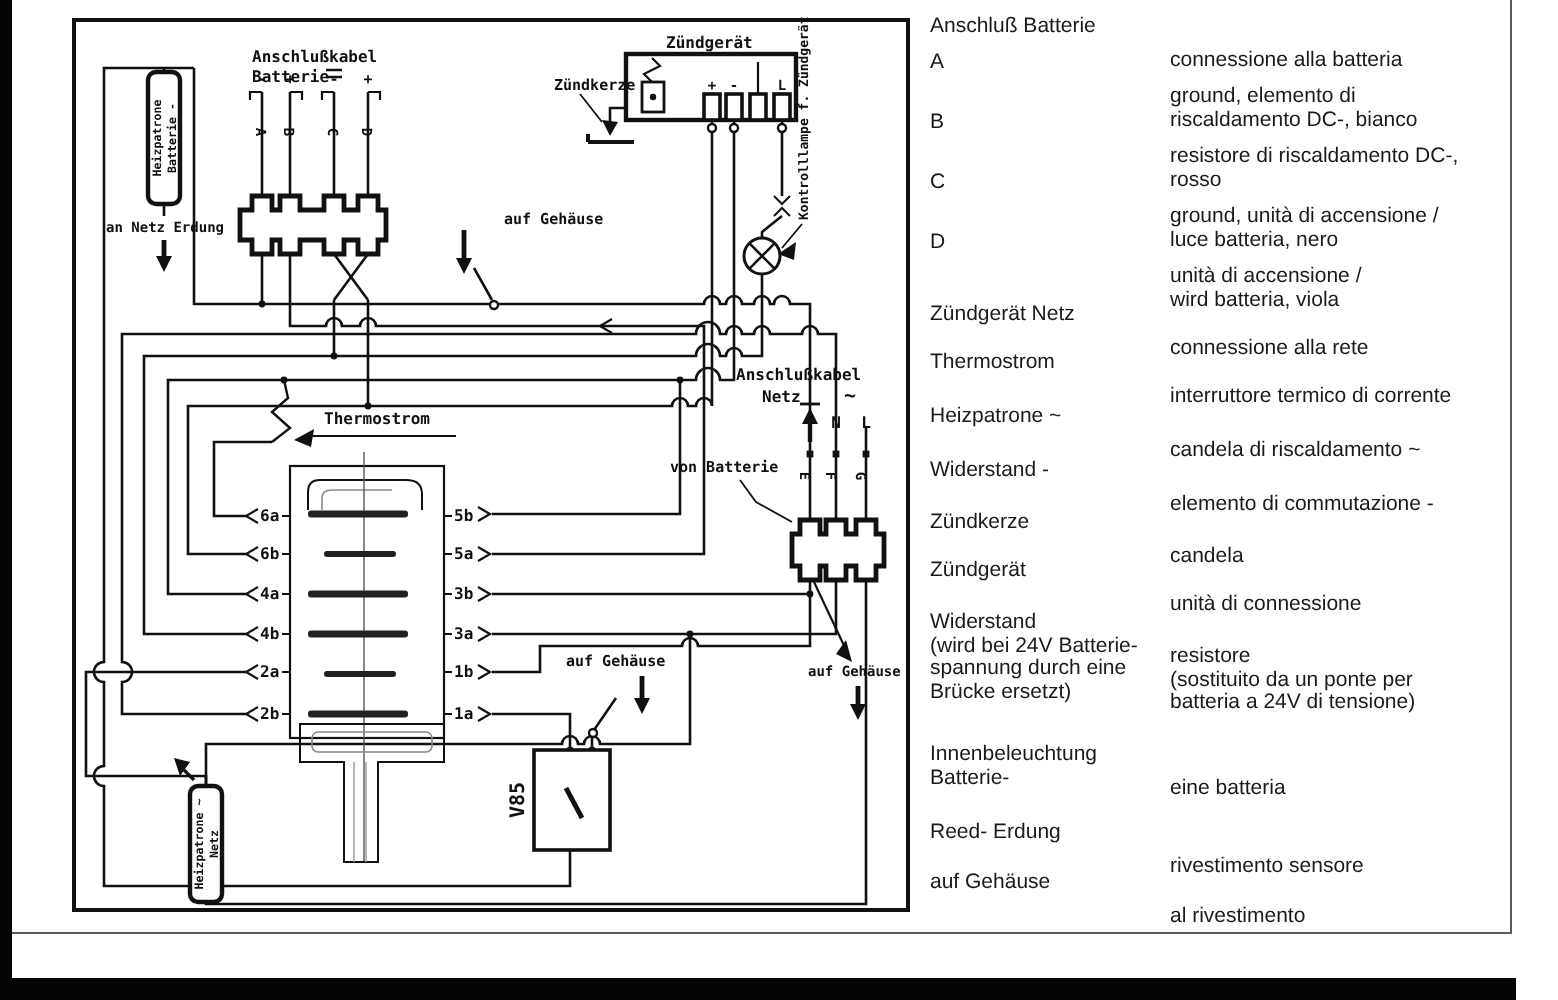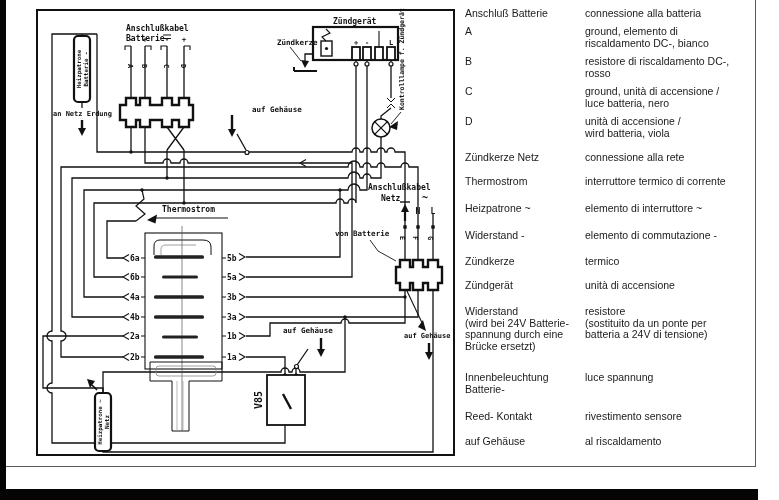--- a/index.html
+++ b/index.html
@@ -6,21 +6,21 @@
   .page{position:relative;width:779px;height:500px;background:#fff;overflow:hidden;
         font-family:"Liberation Sans",sans-serif;color:#1a1a1a;}
   .edge-left{position:absolute;left:0;top:0;width:6px;height:500px;background:#050505;}
   .edge-bottom{position:absolute;left:0;top:489px;width:758px;height:11px;background:#050505;}
   .rule-bottom{position:absolute;left:6px;top:466px;width:749px;height:1px;background:#5a5a5a;}
   .rule-right{position:absolute;left:755px;top:0;width:1px;height:467px;background:#5a5a5a;}
   .diagram-svg{position:absolute;left:0;top:0;}
   .legend{position:absolute;left:465px;top:0;width:292px;height:406px;font-size:10.5px;line-height:11.5px;}
   .lrow{position:absolute;left:0;width:292px;}
   .lrow .de{position:absolute;left:0;top:0;width:116px;white-space:pre-line;}
-  .lrow .it{position:absolute;left:120px;top:0;width:172px;white-space:pre-line;}
+  .lrow .it{position:absolute;left:120px;top:17px;width:172px;white-space:pre-line;}
   text{fill:#111;}
   .mono{font-family:"DejaVu Sans Mono",monospace;font-weight:bold;}
 </style>
 </head>
 <body>
 
 <div class="page">
 
   <svg class="diagram-svg" width="779" height="500" viewBox="0 0 779 500">
 
@@ -295,64 +295,64 @@
         <span class="de">C</span>
         <span class="it">ground, unità di accensione /
 luce batteria, nero</span>
       </div>
     <div class="lrow" style="top:116px">
         <span class="de">D</span>
         <span class="it">unità di accensione /
 wird batteria, viola</span>
       </div>
     <div class="lrow" style="top:152px">
-        <span class="de">Zündkerze Netz</span>
+        <span class="de">Zündgerät Netz</span>
         <span class="it">connessione alla rete</span>
       </div>
     <div class="lrow" style="top:176px">
         <span class="de">Thermostrom</span>
         <span class="it">interruttore termico di corrente</span>
       </div>
     <div class="lrow" style="top:203px">
         <span class="de">Heizpatrone ~</span>
-        <span class="it">elemento di interruttore ~</span>
+        <span class="it">candela di riscaldamento ~</span>
       </div>
     <div class="lrow" style="top:230px">
         <span class="de">Widerstand -</span>
         <span class="it">elemento di commutazione -</span>
       </div>
     <div class="lrow" style="top:256px">
         <span class="de">Zündkerze</span>
-        <span class="it">termico</span>
+        <span class="it">candela</span>
       </div>
     <div class="lrow" style="top:280px">
         <span class="de">Zündgerät</span>
-        <span class="it">unità di accensione</span>
+        <span class="it">unità di connessione</span>
       </div>
     <div class="lrow" style="top:306px">
         <span class="de">Widerstand
 (wird bei 24V Batterie-
 spannung durch eine
 Brücke ersetzt)</span>
         <span class="it">resistore
 (sostituito da un ponte per
 batteria a 24V di tensione)</span>
       </div>
     <div class="lrow" style="top:372px">
         <span class="de">Innenbeleuchtung
 Batterie-</span>
-        <span class="it">luce spannung</span>
+        <span class="it">eine batteria</span>
       </div>
     <div class="lrow" style="top:411px">
-        <span class="de">Reed- Kontakt</span>
+        <span class="de">Reed- Erdung</span>
         <span class="it">rivestimento sensore</span>
       </div>
     <div class="lrow" style="top:436px">
         <span class="de">auf Gehäuse</span>
-        <span class="it">al riscaldamento</span>
+        <span class="it">al rivestimento</span>
       </div>
   </div>
 
   <div class="rule-bottom"></div>
   <div class="rule-right"></div>
   <div class="edge-left"></div>
   <div class="edge-bottom"></div>
 </div>
 
 </body></html>

